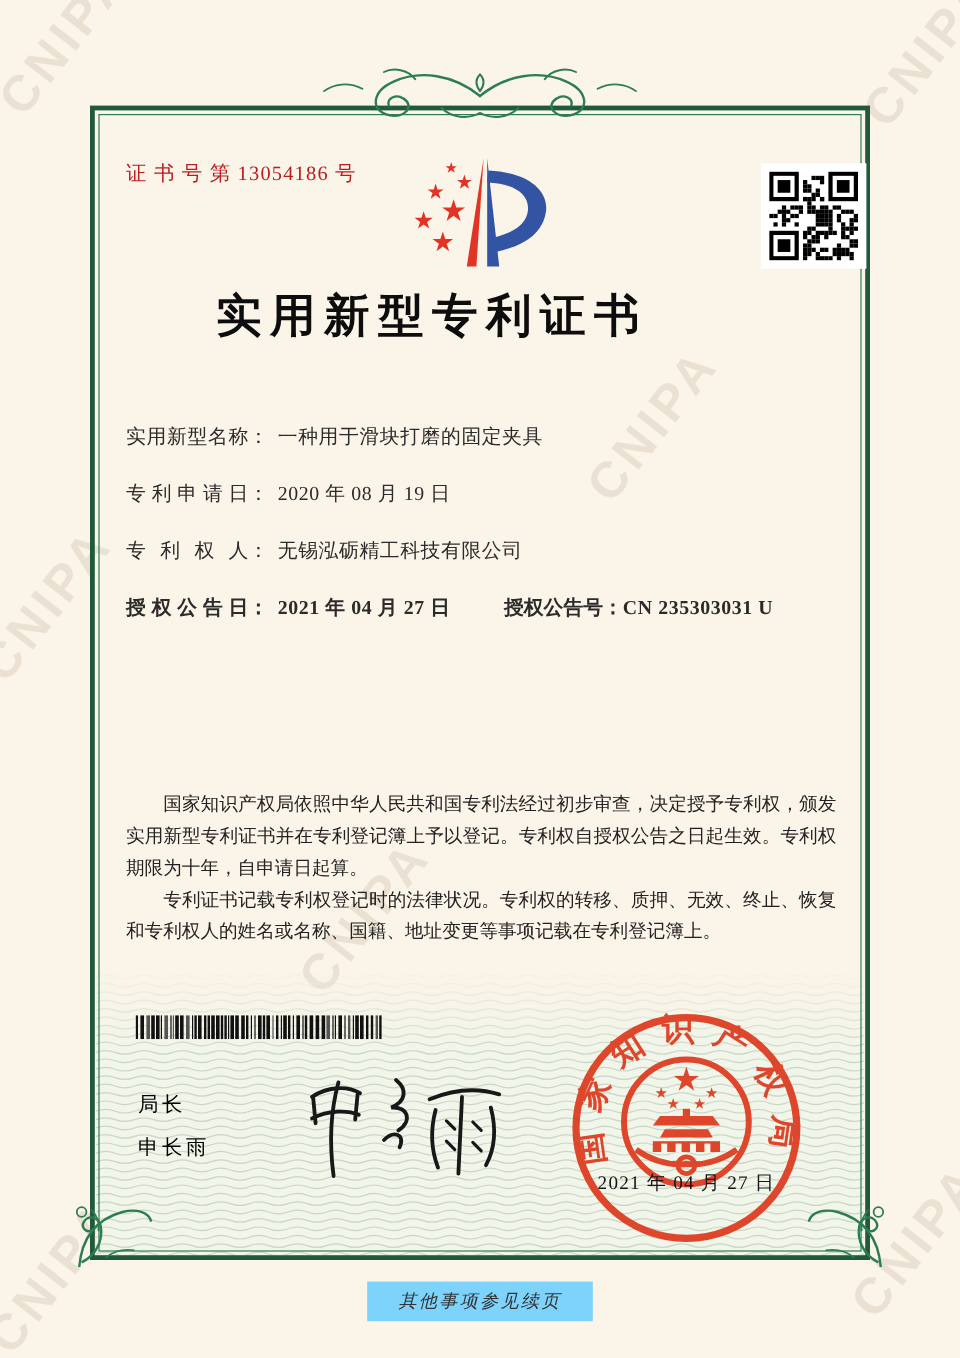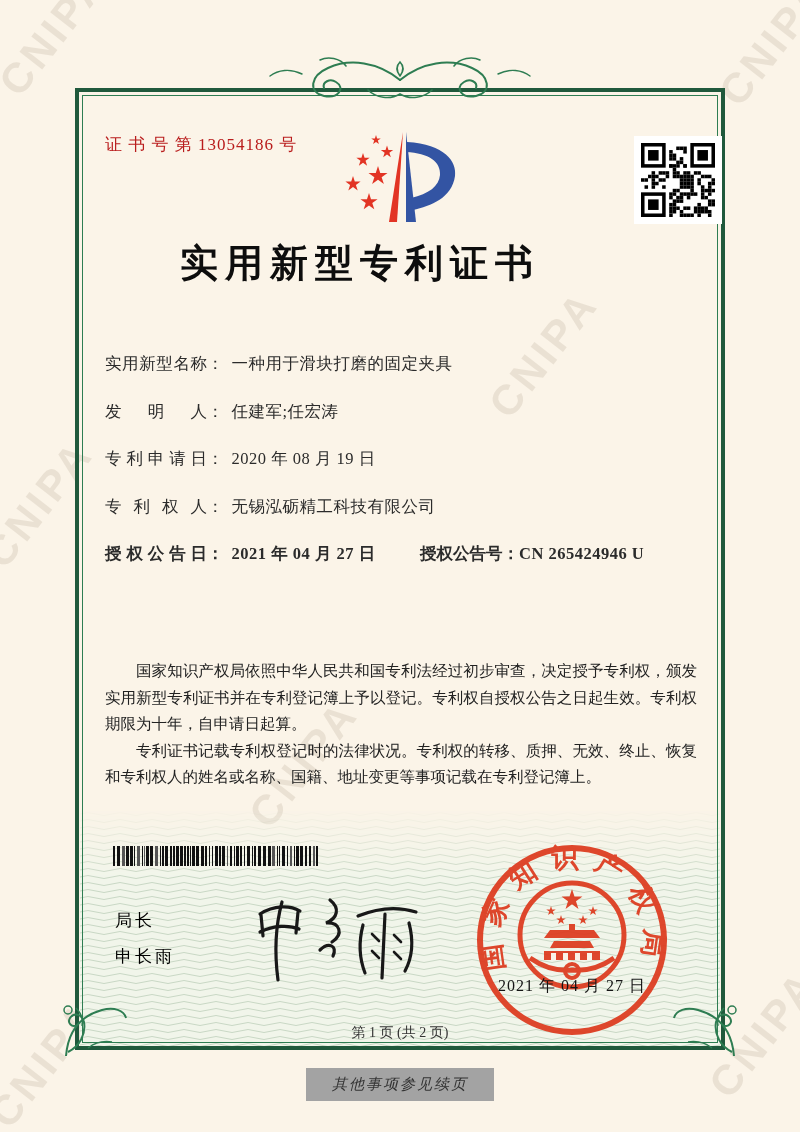--- a/index.html
+++ b/index.html
@@ -55,21 +55,21 @@
   .signature{position:absolute;left:232px;top:888px;width:195px;height:100px;}
 
   .seal{position:absolute;left:472px;top:840px;width:200px;height:200px;opacity:.93;}
   .seal-date{position:absolute;left:472px;top:976px;width:200px;text-align:center;
              font-size:16px;color:#151515;letter-spacing:1px;white-space:nowrap;}
 
   .page-num{position:absolute;left:75px;top:1024px;width:650px;text-align:center;
             font-size:14px;color:#333;}
 
   .cont-note{position:absolute;left:400px;top:1068px;transform:translateX(-50%);
-             background:#a3a3a3;padding:7px 26px;font-size:15px;font-style:italic;
+             background:#7dd3fc;padding:7px 26px;font-size:15px;font-style:italic;
              color:#333;letter-spacing:2px;white-space:nowrap;}
 
   .ornament{position:absolute;left:250px;top:46px;width:300px;height:62px;}
   .corner{position:absolute;width:72px;height:64px;}
   .corner.bl{left:58px;top:996px;}
   .corner.br{left:670px;top:996px;transform:scaleX(-1);}
 </style>
 </head>
 <body>
 
@@ -310,24 +310,23 @@
         <rect x="42.285714285714285" y="21.142857142857142" width="3.5238095238095237" height="3.5238095238095237" fill="#000"></rect>
         <rect x="21.142857142857142" y="42.285714285714285" width="3.5238095238095237" height="3.5238095238095237" fill="#000"></rect>
       </svg>
   </div>
 
   <div class="title">实用新型专利证书</div>
 
   <div class="fields" id="fields">
 
   <div class="field-row"><span class="flabel">实用新型名称</span><span class="fcolon">：</span><span class="fvalue">一种用于滑块打磨的固定夹具</span></div>
-      <div class="field-row"><span class="flabel">发明人</span><span class="fcolon">：</span><span class="fvalue">任建军;任宏涛</span></div>
       <div class="field-row"><span class="flabel">专利申请日</span><span class="fcolon">：</span><span class="fvalue">2020 年 08 月 19 日</span></div>
       <div class="field-row"><span class="flabel">专利权人</span><span class="fcolon">：</span><span class="fvalue">无锡泓砺精工科技有限公司</span></div>
-      <div class="field-row grant-row"><span class="flabel">授权公告日</span><span class="fcolon">：</span><span class="fvalue">2021 年 04 月 27 日</span><span class="grant-extra"><span>授权公告号</span><span>：</span><span class="fvalue">CN 265424946 U</span></span></div>
+      <div class="field-row grant-row"><span class="flabel">授权公告日</span><span class="fcolon">：</span><span class="fvalue">2021 年 04 月 27 日</span><span class="grant-extra"><span>授权公告号</span><span>：</span><span class="fvalue">CN 235303031 U</span></span></div>
     </div>
 
   <div class="paras" id="paras">
       <p>国家知识产权局依照中华人民共和国专利法经过初步审查，决定授予专利权，颁发实用新型专利证书并在专利登记簿上予以登记。专利权自授权公告之日起生效。专利权期限为十年，自申请日起算。</p>
       <p>专利证书记载专利权登记时的法律状况。专利权的转移、质押、无效、终止、恢复和专利权人的姓名或名称、国籍、地址变更等事项记载在专利登记簿上。</p>
     </div>
 
   <div class="barcode">
     <svg id="bar-svg" width="210" height="20" xmlns="http://www.w3.org/2000/svg">
         <rect x="0" y="0" width="2" height="20" fill="#111"></rect>
@@ -428,16 +427,15 @@
       <rect x="79" y="113" width="5" height="7" fill="#fbf4e8"></rect>
       <rect x="91" y="113" width="5" height="7" fill="#fbf4e8"></rect>
       <rect x="103" y="113" width="5" height="7" fill="#fbf4e8"></rect>
       <rect x="115" y="113" width="5" height="7" fill="#fbf4e8"></rect>
       <path d="M58,118 Q78,132 100,130 Q122,132 142,118" fill="none" stroke="#dd3a1e" stroke-width="5"></path>
       <circle cx="100" cy="131" r="7" fill="none" stroke="#dd3a1e" stroke-width="4"></circle>
     </g>
   </svg>
   <div class="seal-date">2021 年 04 月 27 日</div>
 
-  <div class="page-num">第 1 页 (共 2 页)</div>
   <div class="cont-note">其他事项参见续页</div>
 
 </div>
 
 </body></html>

